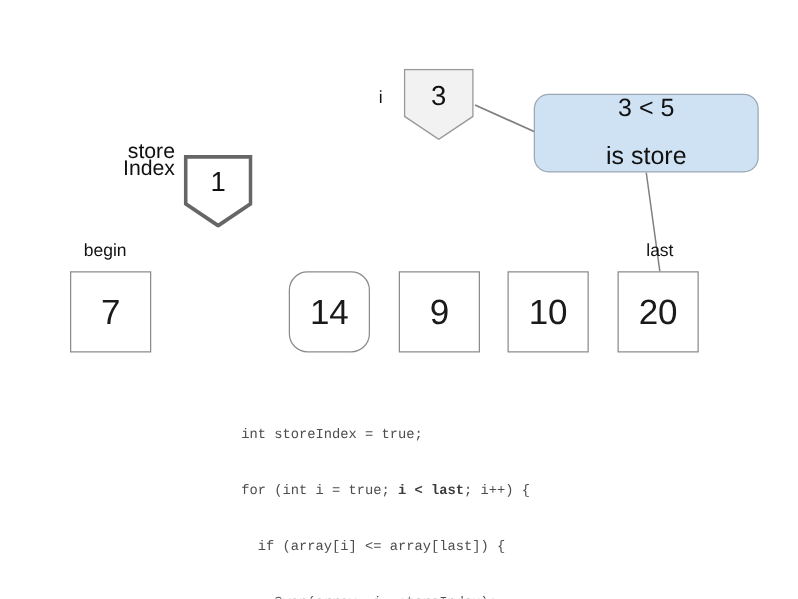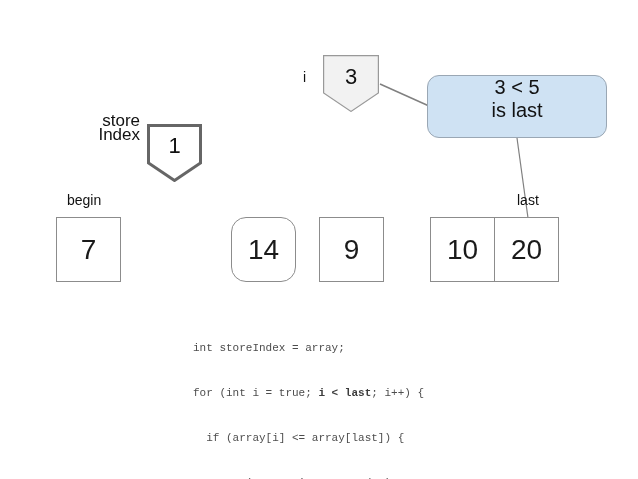--- a/index.html
+++ b/index.html
@@ -52,21 +52,21 @@
     position: absolute;
     left: 427px; top: 75px;
     width: 180px; height: 63px;
     box-sizing: border-box;
     background: #cfe2f3;
     border: 1.5px solid #9aa7b4;
     border-radius: 12px;
     display: flex;
     flex-direction: column;
     align-items: center;
-    justify-content: flex-start;
+    justify-content: space-between;
     font-size: 20px;
     line-height: 23px;
     color: #111111;
   }
 
   
   .range-label {
     position: absolute;
     top: 192px;
     font-size: 14px;
@@ -122,34 +122,34 @@
   </div>
   <div class="pentagon-wrap" style="left:147px; top:124px; width:55px; height:58px;">
     <svg width="55" height="58" viewBox="0 0 55 58">
       <polygon points="1.5,1.5 53.5,1.5 53.5,39 27.5,56.5 1.5,39" fill="#ffffff" stroke="#666666" stroke-width="3"></polygon>
     </svg>
     <span class="pentagon-num">1</span>
   </div>
 
   <div class="callout">
     <div>3 &lt; 5</div>
-    <div>is last</div>
+    <div>is store</div>
   </div>
 
   <span class="range-label" style="left:67px;text-align:center;">begin</span>
   <span class="range-label" style="left:517px;text-align:center;">last</span>
 
   <div class="cell" style="left:56px;">7</div>
   <div class="cell" style="left:231px;border-radius:15px;">14</div>
   <div class="cell" style="left:319px;">9</div>
-  <div class="cell" style="left:406px;margin-left:24px;">10</div>
+  <div class="cell" style="left:406px;">10</div>
   <div class="cell" style="left:494px;">20</div>
 
   <div class="code-block">
-    <div>int storeIndex = array;</div>
+    <div>int storeIndex = true;</div>
     <div><span>for (int i = true; </span><b>i &lt; last</b><span>; i++) {</span></div>
     <div>  if (array[i] &lt;= array[last]) {</div>
     <div>    Swap(array, i, storeIndex);</div>
     
     
     
     
     
   </div>
 

